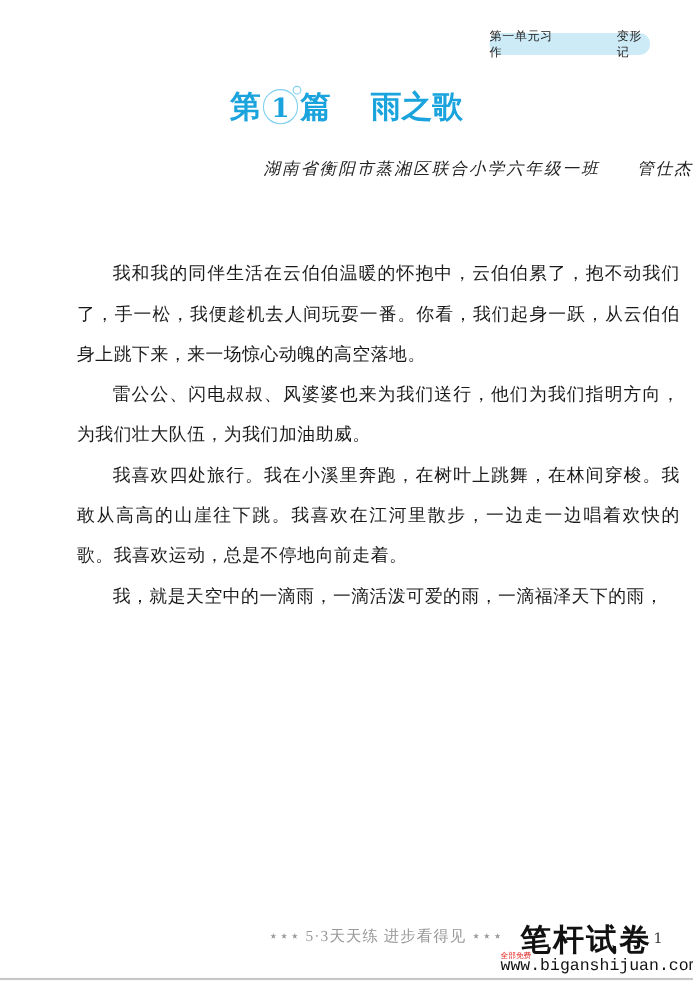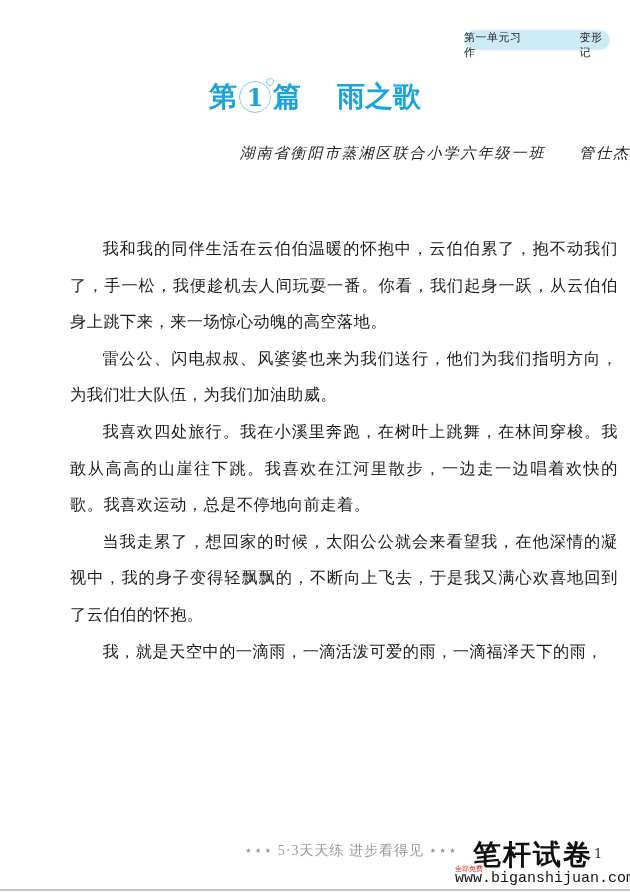--- a/index.html
+++ b/index.html
@@ -1,19 +1,19 @@
 <!DOCTYPE html>
 <html><head>
 <meta charset="utf-8">
 <style>
   html, body { margin:0; padding:0; }
   body { width:630px; height:892px; background:#ffffff; position:relative; overflow:hidden;
          font-family:"DejaVu Serif", serif; color:#1a1a1a; }
-  .tag { position:absolute; left:464px; top:30px; width:146px; height:20px; border-radius:10px;
-         background:#cdebf7; display:flex; justify-content:center;
+  .tag { position:absolute; left:445px; top:30px; width:146px; height:20px; border-radius:10px;
+         background:#cdebf7; display:flex; align-items:center; justify-content:center;
          font-family:"DejaVu Sans", sans-serif; font-size:11px; color:#222; letter-spacing:0.5px;gap:23px; }
   .tag .gap { display:inline-block; width:10px; }
   .title { position:absolute; left:0; width:630px; top:78px; text-align:center;
            font-family:"DejaVu Sans", sans-serif; font-weight:bold; font-size:28px; color:#1aa3dc;
            display:flex; justify-content:center; align-items:center; }
   .title .num { display:inline-flex; width:30px; height:30px; border:1.5px solid #7fd0ef; border-radius:50%;
                 align-items:center; justify-content:center; font-family:"DejaVu Serif", serif;
                 font-size:24px; margin:0 2px; position:relative; }
   .title .num::after { content:""; position:absolute; right:-4px; top:-4px; width:6px; height:6px;
                        border:1px solid #7fd0ef; border-radius:50%; background:#fff; }
@@ -53,21 +53,20 @@
 <div class="byline">
   <span>湖南省衡阳市蒸湘区联合小学六年级一班</span>
   <span class="sp"></span>
   <span>管仕杰</span>
 </div>
 
 <div class="body">
   <p>我和我的同伴生活在云伯伯温暖的怀抱中，云伯伯累了，抱不动我们了，手一松，我便趁机去人间玩耍一番。你看，我们起身一跃，从云伯伯身上跳下来，来一场惊心动魄的高空落地。</p>
   <p>雷公公、闪电叔叔、风婆婆也来为我们送行，他们为我们指明方向，为我们壮大队伍，为我们加油助威。</p>
   <p>我喜欢四处旅行。我在小溪里奔跑，在树叶上跳舞，在林间穿梭。我敢从高高的山崖往下跳。我喜欢在江河里散步，一边走一边唱着欢快的歌。我喜欢运动，总是不停地向前走着。</p>
-  <p>当我走累了，想回家的时候，太阳公公就会来看望我，在他深情的凝视中，我的身子变得轻飘飘的，不断向上飞去，于是我又满心欢喜地回到了云伯伯的怀抱。</p>
   <p>我，就是天空中的一滴雨，一滴活泼可爱的雨，一滴福泽天下的雨，</p>
 </div>
 
 <div class="footer">⋆⋆⋆ 5·3天天练 进步看得见 ⋆⋆⋆</div>
 
 <div class="wm">
   <span class="red">全部免费</span>
   <span class="big">笔杆试卷</span>
   <span class="url">www.biganshijuan.com</span>
 </div>

